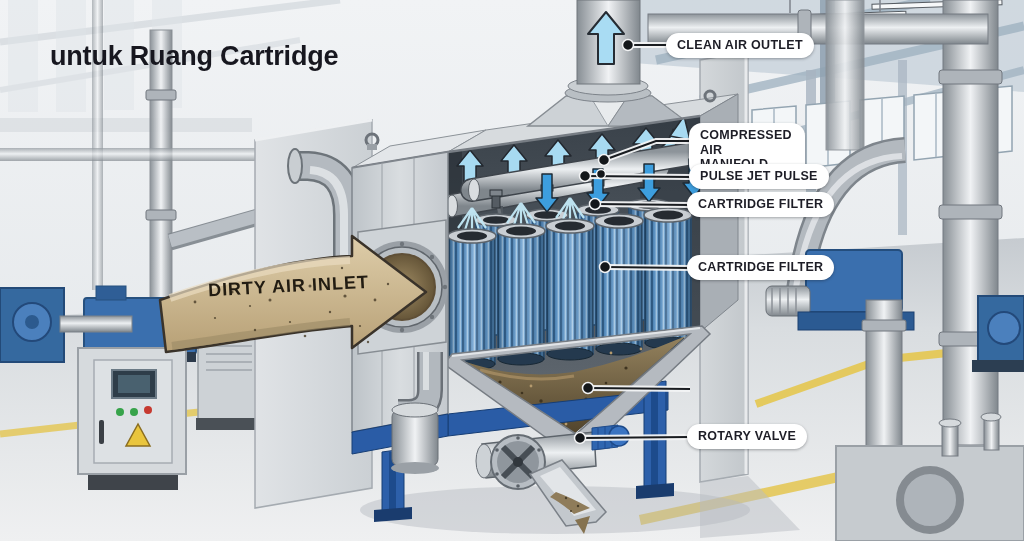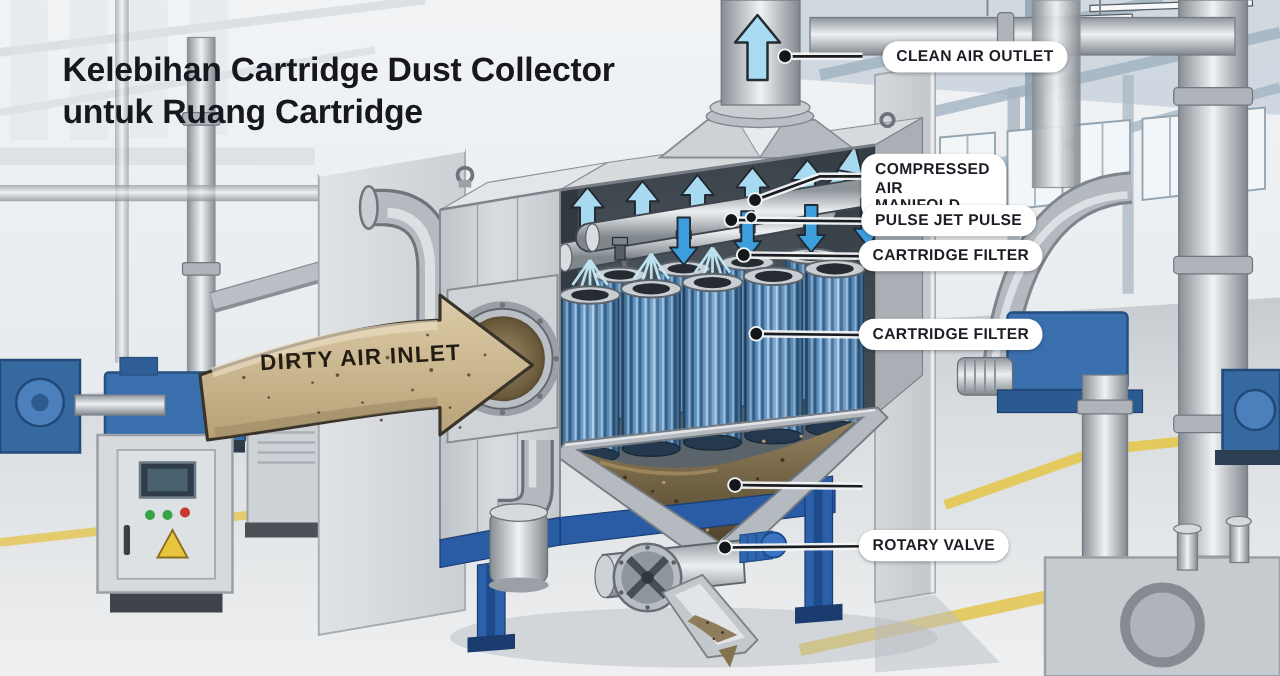--- a/index.html
+++ b/index.html
@@ -514,27 +514,26 @@
           <circle cx="601" cy="174" r="4.5"></circle>
       <circle cx="595" cy="204" r="5.5"></circle>
       <circle cx="605" cy="267" r="5.5"></circle>
       <circle cx="588" cy="388" r="5.5"></circle>
       <circle cx="580" cy="438" r="5.5"></circle>
     </g>
   </g>
 </svg>
 
 <div class="title">
-  <span>Kelebihan Cartridge Dust Collector</span>
   <span>untuk Ruang Cartridge</span>
 </div>
 
 <div class="arrow-text">DIRTY AIR INLET</div>
 
-<div class="callout" style="left:706px;top:33px;">CLEAN AIR OUTLET</div>
+<div class="callout" style="left:666px;top:33px;">CLEAN AIR OUTLET</div>
 
 <div class="callout two-line" style="left:689px;top:123px;">COMPRESSED AIR MANIFOLD</div>
 
 <div class="callout" style="left:689px;top:164px;">PULSE JET PULSE</div>
 
 <div class="callout" style="left:687px;top:192px;">CARTRIDGE FILTER</div>
 
 <div class="callout" style="left:687px;top:255px;">CARTRIDGE FILTER</div>
 
 

